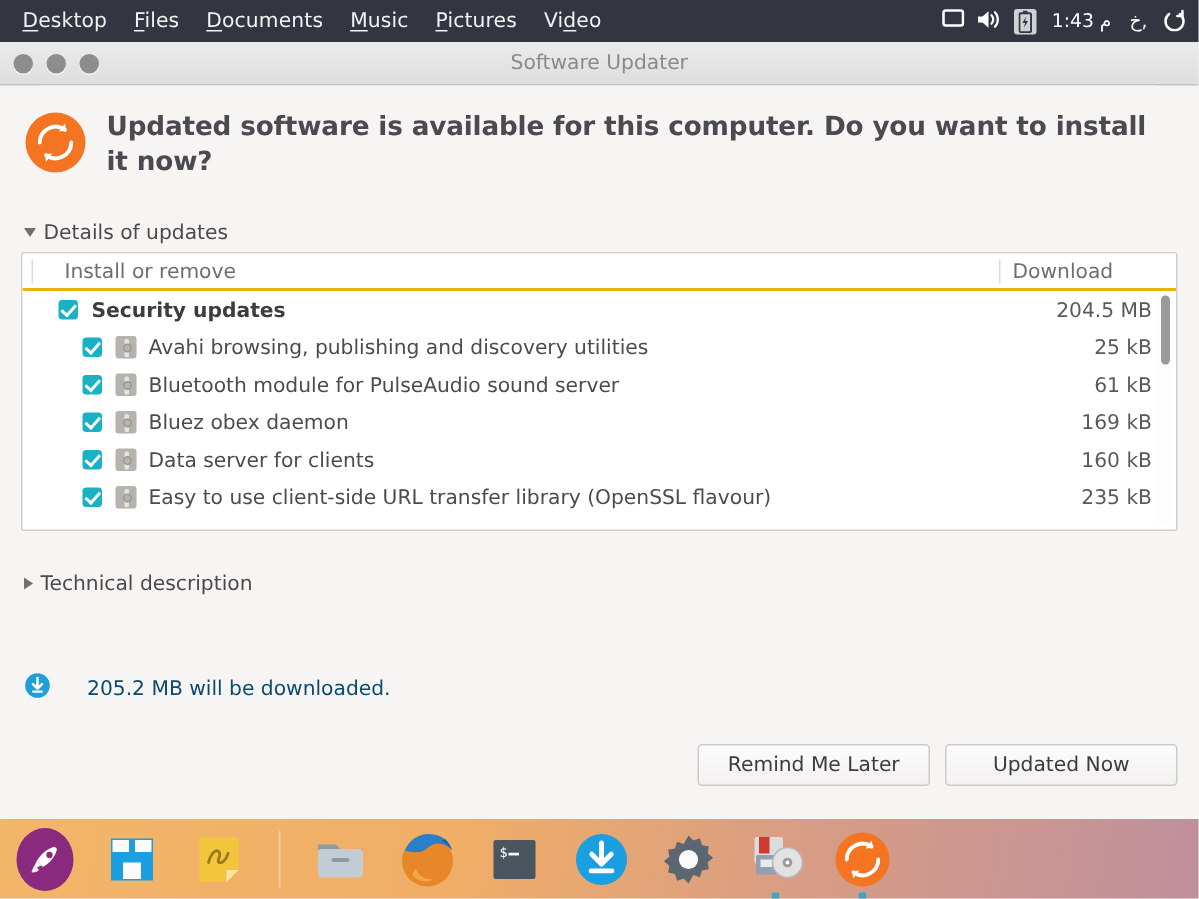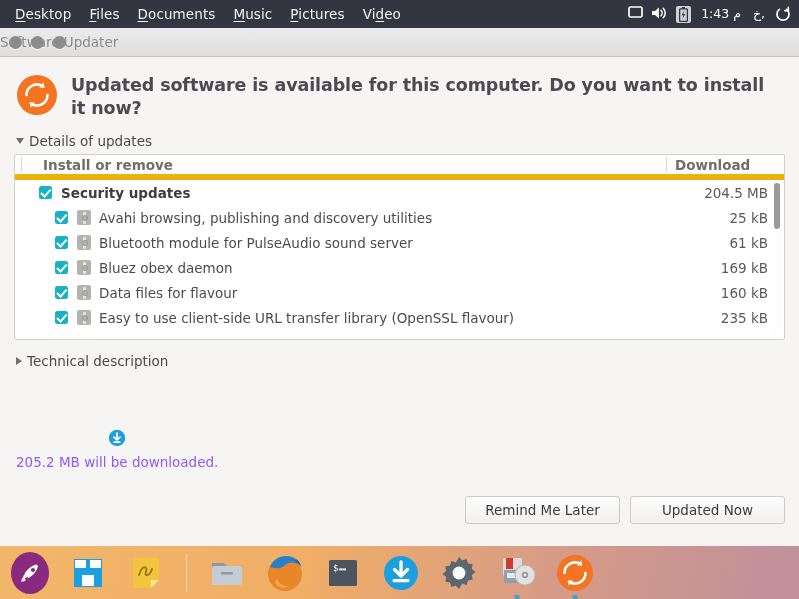--- a/index.html
+++ b/index.html
@@ -54,21 +54,21 @@
     display: flex; align-items: center;
   }
   .win-buttons { display: flex; gap: 9px; padding-left: 9px; }
   .win-btn {
     width: 13px; height: 13px; border-radius: 50%;
     background: #8d8d8d;
     box-shadow: 0 1px 0 rgba(255,255,255,.7);
   }
   #win-title {
     position: absolute; left: 0; right: 0;
-    text-align: left;
+    text-align: center;
     font-size: 13.5px; color: #8a8a8a;
     pointer-events: none;
   }
 
   
   #dialog-body {
     padding: 12px 14px 0 14px;
     height: 489px;
     position: relative;
     background: #f6f5f4;
@@ -76,43 +76,43 @@
   }
   #headline-row { display: flex; align-items: flex-start; gap: 13px; padding: 5px 2px 0 2px; }
   #headline-text {
     font-size: 17.5px; font-weight: bold; color: #4a4a50;
     line-height: 1.32; max-width: 700px; letter-spacing: -.1px;
   }
 
   .expander {
     display: flex; align-items: center; gap: 5px;
     font-size: 13.5px; color: #4b4b4b;
-    margin-top: 13px; margin-left: 2px;
+    margin-top: 27px; margin-left: 2px;
     width: fit-content;
   }
   .tri-down { width:0;height:0;border-left:4.5px solid transparent;border-right:4.5px solid transparent;border-top:6px solid #6f6f6f; }
   .tri-right { width:0;height:0;border-top:4.5px solid transparent;border-bottom:4.5px solid transparent;border-left:6px solid #6f6f6f; }
 
   
   #list-frame {
     margin-top: 5px;
     height: 186px;
     background: #ffffff;
     border: 1px solid #d2d0ce;
     border-radius: 2px;
     display: flex; flex-direction: column;
     overflow: hidden;
     position: relative;
   }
   #list-header {
     display: flex; align-items: center;
     height: 25px;
     background: #ffffff;
-    font-size: 13.5px; font-weight: bold; color: #6e6e6e;
-    border-bottom: 6px solid #eab308;
+    font-size: 13.5px; font-weight: normal; color: #6e6e6e;
+    border-bottom: 2px solid #eab308;
     flex: none;
   }
   #list-header .col-name { flex: 1; padding-left: 21px; border-left: 1px solid #dedcda; margin-left: 6px; }
   #list-header .col-size { width: 118px; text-align: left; padding-left: 8px; border-left: 1px solid #dedcda; }
   #rows-viewport { flex: 1; position: relative; overflow: hidden; }
   #rows { }
   .row {
     display: flex; align-items: center;
     height: 25px;
     font-size: 13.5px;
@@ -167,22 +167,22 @@
   #vthumb {
     position: absolute; top: 2px; left: 2.5px;
     width: 6px; height: 46px;
     background: #9a9a9a;
     border-radius: 3px;
   }
 
   
   #status-row {
     position: absolute; left: 16px; bottom: 76px;
-    display: flex; align-items: center; gap: 4px;
-    font-size: 13.5px; color: #8b5cf6; flex-direction: column;
+    display: flex; align-items: center; gap: 24px;
+    font-size: 13.5px; color: #0c4a6e;
   }
   #button-row {
     position: absolute; left: 9px; right: 14px; bottom: 22px;
     display: flex; align-items: center;
   }
   .btn {
     height: 28px;
     padding: 0 16px;
     background: linear-gradient(#fcfcfc, #f2f1f0);
     border: 1px solid #cdcbc9;
@@ -357,21 +357,21 @@
           </div>
 
           <div class="row indent">
             <div class="expand-slot"></div>
             <div class="cb-slot">
                 <span class="checkbox"></span>
               </div>
             <div class="pkg-slot">
                 <span class="pkg-icon"></span>
               </div>
-            <div class="label">Data files for flavour</div>
+            <div class="label">Data server for clients</div>
             <div class="size">160 kB</div>
           </div>
 
           <div class="row indent">
             <div class="expand-slot"></div>
             <div class="cb-slot">
                 <span class="checkbox"></span>
               </div>
             <div class="pkg-slot">
                 <span class="pkg-icon"></span>

